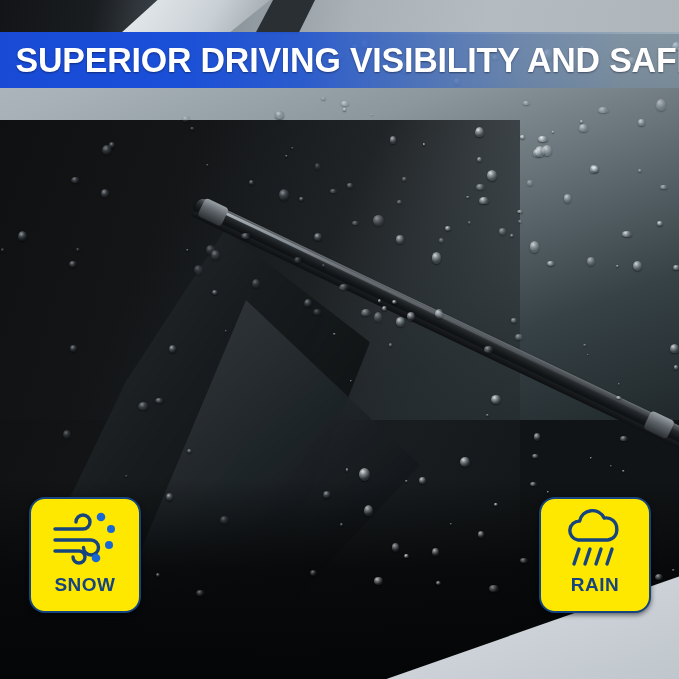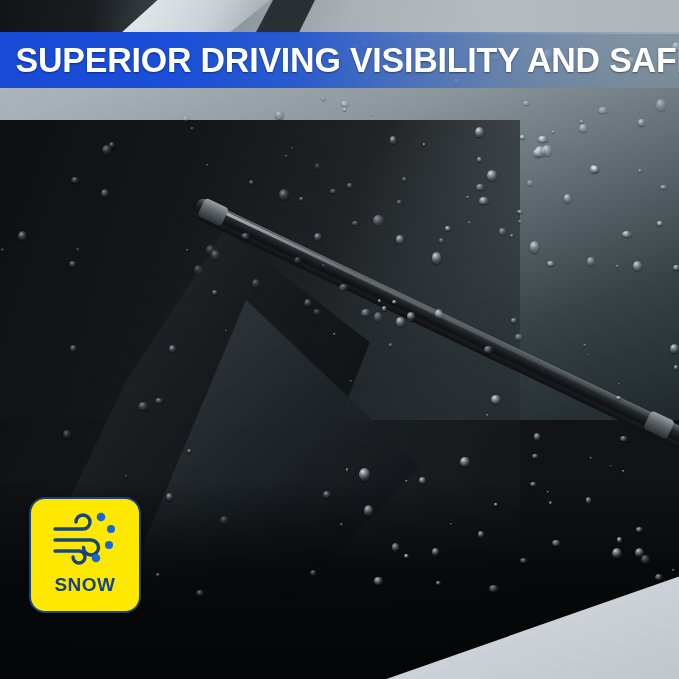--- a/index.html
+++ b/index.html
@@ -474,15 +474,29 @@
             <circle cx="60" cy="36" r="4.0"></circle>
             <circle cx="47" cy="49" r="4.3"></circle>
           </g>
         </svg>
       </div>
       <div class="badge-label">SNOW</div>
     </div>
 
 
 
+    <div class="badge">
+      <div class="badge-icon">
+        <svg viewBox="0 0 72 62" width="72" height="62">
+          <g fill="none" stroke="#16447e" stroke-width="3.4" stroke-linecap="round" stroke-linejoin="round">
+            <path d="M19 31 a9.5 9.5 0 0 1 1.6 -18.9 a13 13 0 0 1 24.5 -3.0 a10.5 10.5 0 0 1 12.6 10.4 a10 10 0 0 1 -9 11.5 Z"></path>
+            <line x1="20" y1="40" x2="15" y2="55"></line>
+            <line x1="31" y1="40" x2="26" y2="55"></line>
+            <line x1="42" y1="40" x2="37" y2="55"></line>
+            <line x1="53" y1="40" x2="48" y2="55"></line>
+          </g>
+        </svg>
+      </div>
+      <div class="badge-label">RAIN</div>
+    </div>
 
   </div>
 </div>
 
 </body></html>

